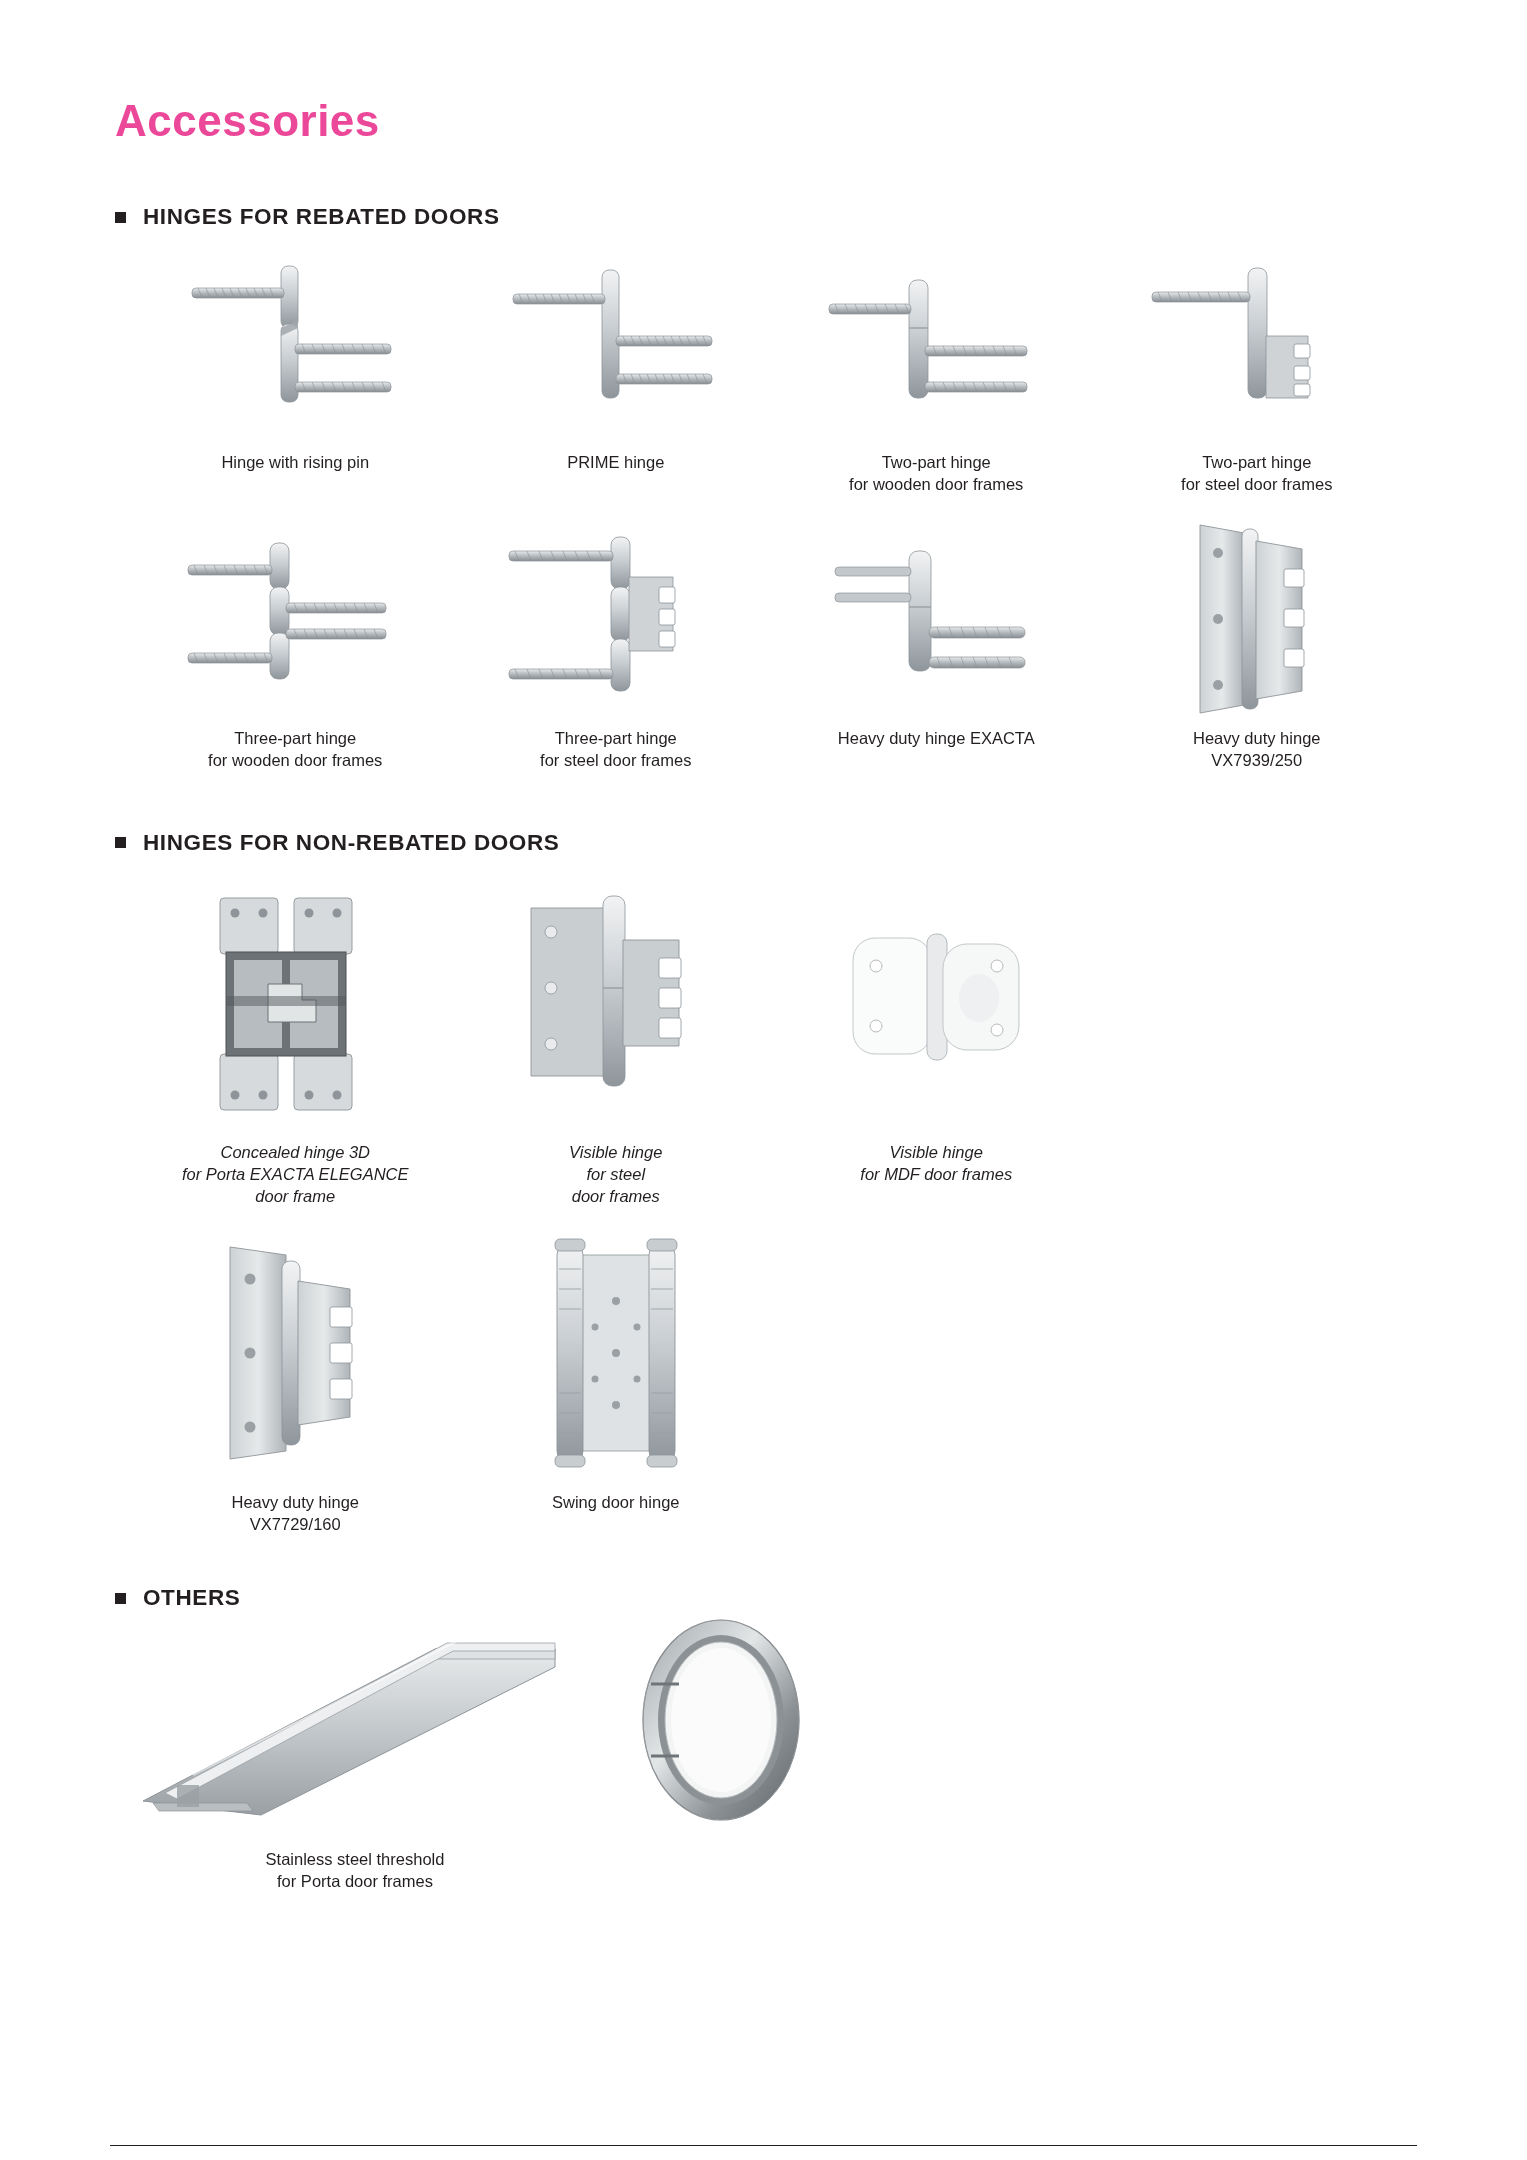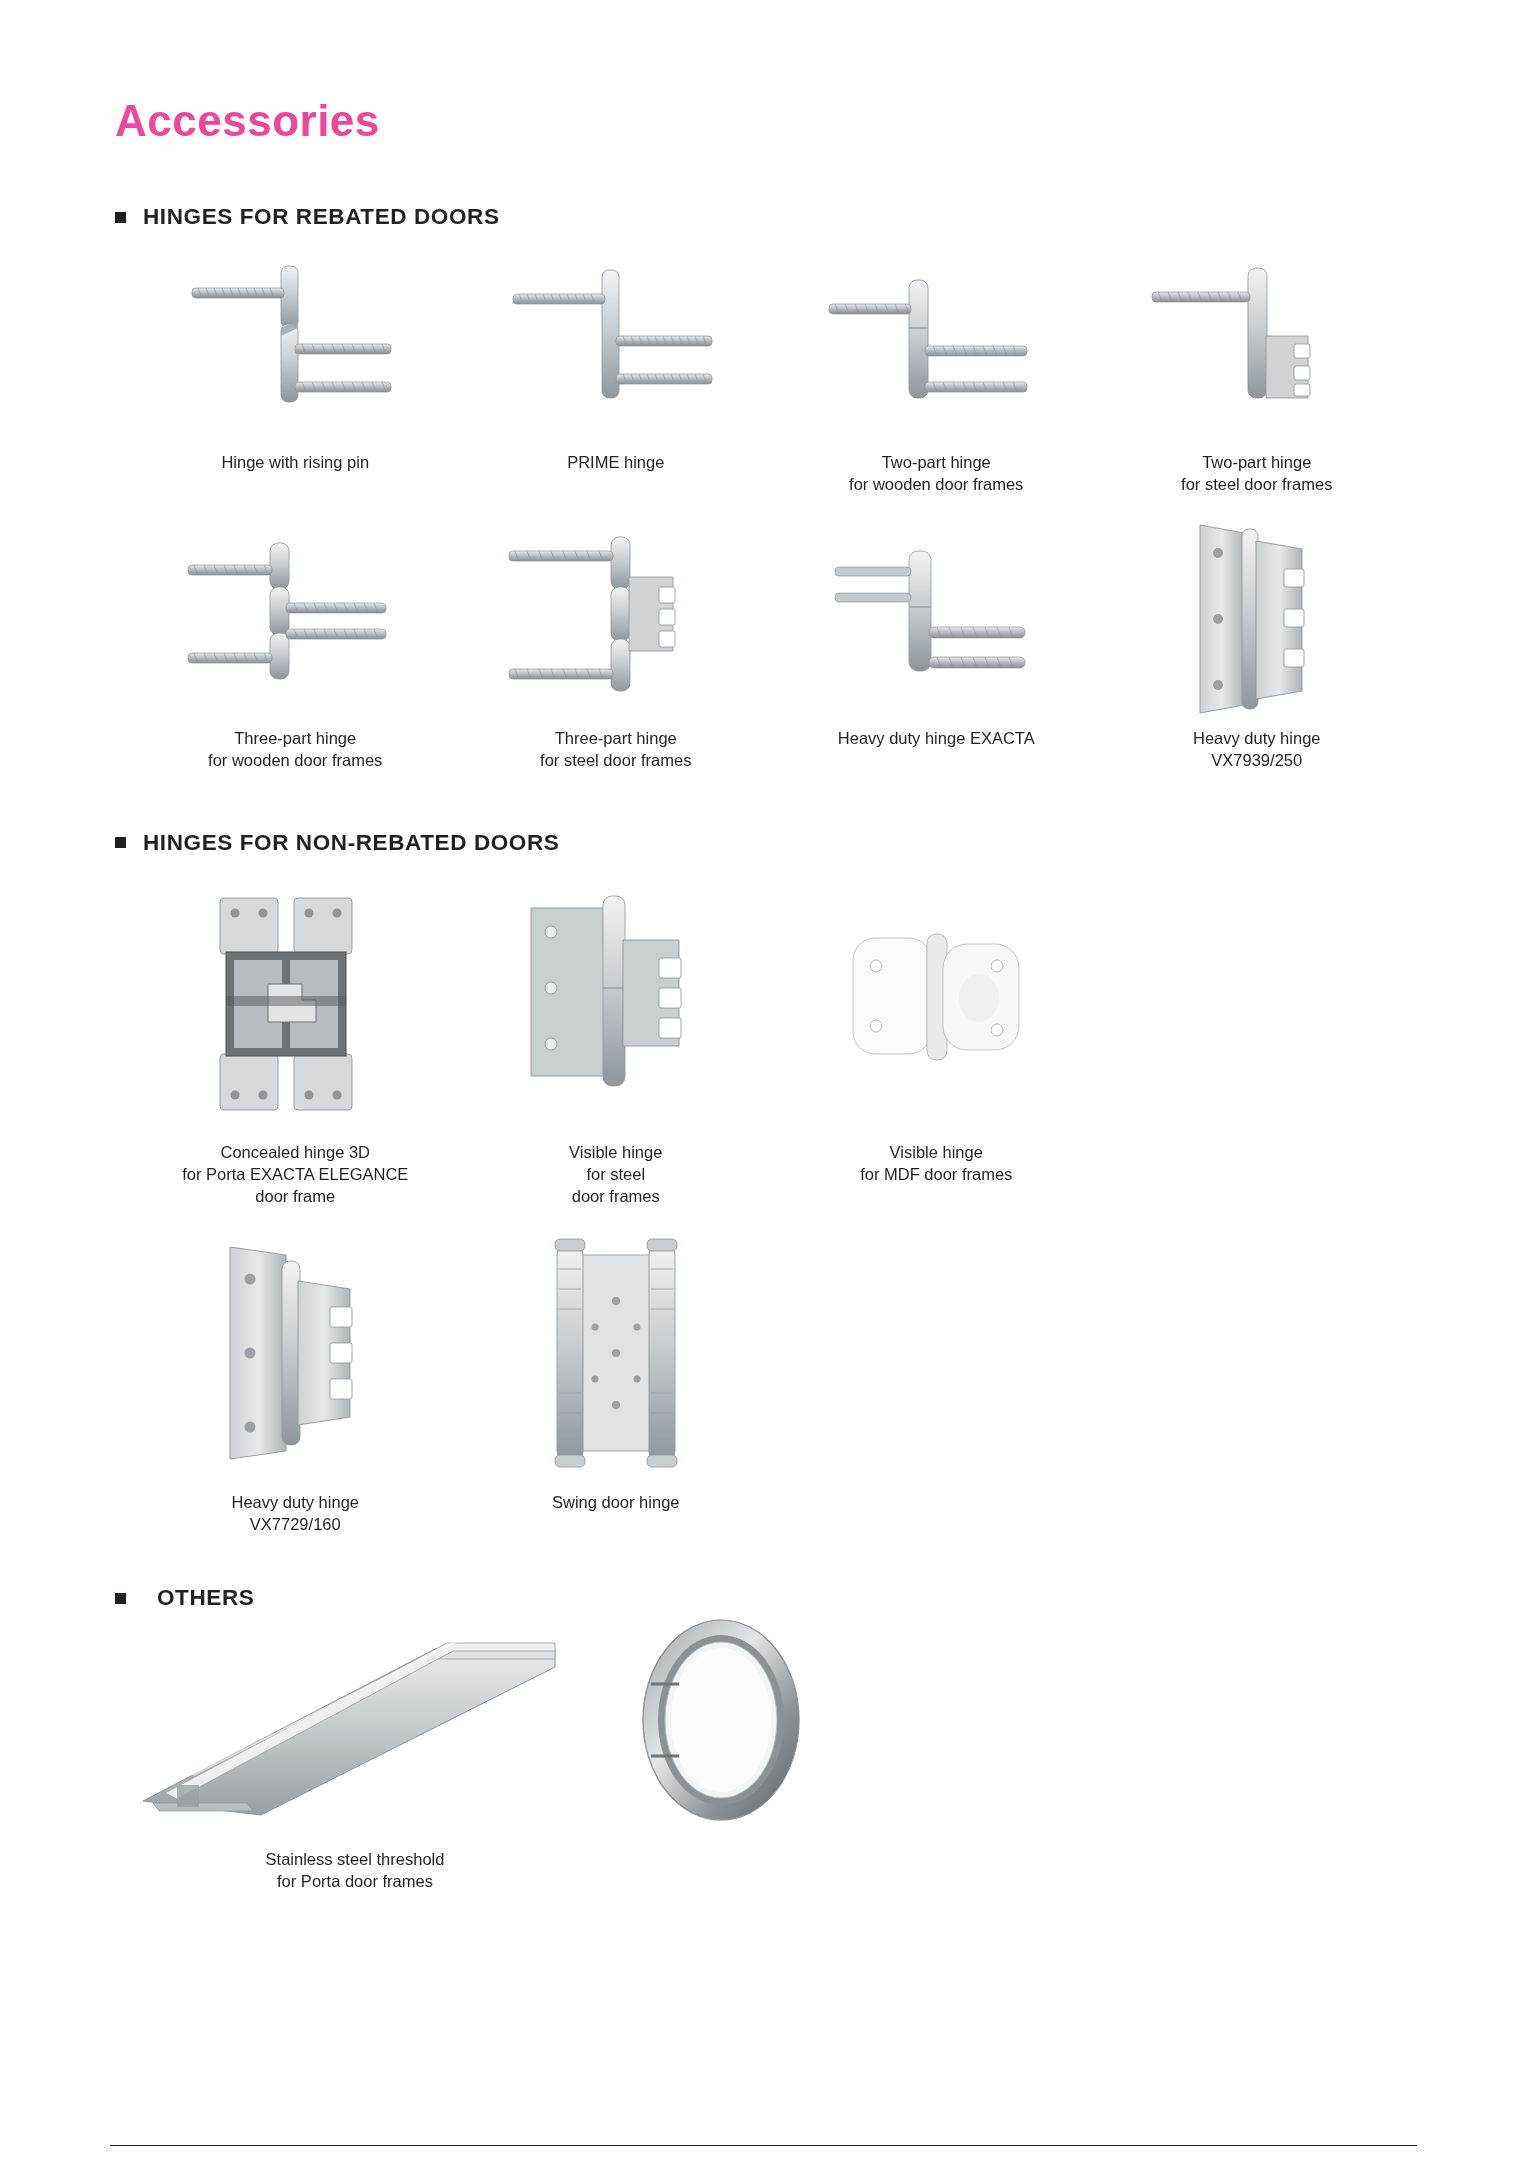--- a/index.html
+++ b/index.html
@@ -478,21 +478,21 @@
         <div>VX7939/250</div>
       </div>
     </div>
   </div>
 
   <div class="section-header">
     <span class="section-bullet"></span>
     <span class="section-title">HINGES FOR NON-REBATED DOORS</span>
   </div>
 
-  <div class="grid" style="margin-top:22px;">
+  <div class="grid" style="margin-top:22px;font-style:italic;">
 
     <div class="cell">
       <div class="fig big">
         <svg class="figure" width="210" height="230" viewBox="0 0 210 230">
 
           <rect x="30" y="10" width="58" height="56" rx="4" fill="#d7dadc" stroke="#8e9499" stroke-width="0.9"></rect>
           <rect x="104" y="10" width="58" height="56" rx="4" fill="#d7dadc" stroke="#8e9499" stroke-width="0.9"></rect>
           <rect x="30" y="166" width="58" height="56" rx="4" fill="#d7dadc" stroke="#8e9499" stroke-width="0.9"></rect>
           <rect x="104" y="166" width="58" height="56" rx="4" fill="#d7dadc" stroke="#8e9499" stroke-width="0.9"></rect>
           <circle cx="45" cy="25" r="4.5" fill="#8e9499"></circle>
@@ -620,21 +620,21 @@
       </div>
       <div class="caption">
         <div>Swing door hinge</div>
       </div>
     </div>
 
 
     <div class="cell"></div>
   </div>
 
-  <div class="section-header" style="margin-top:50px;gap:14px;">
+  <div class="section-header" style="margin-top:50px;">
     <span class="section-bullet"></span>
     <span class="section-title">OTHERS</span>
   </div>
 
   <div class="grid" style="margin-top:-6px; grid-template-columns: 1.1fr 1.3fr 1fr 1fr;">
 
     <div class="cell">
       <div class="fig big" style="height:230px;">
         <svg class="figure" width="440" height="210" viewBox="0 0 440 210">
           <defs>

